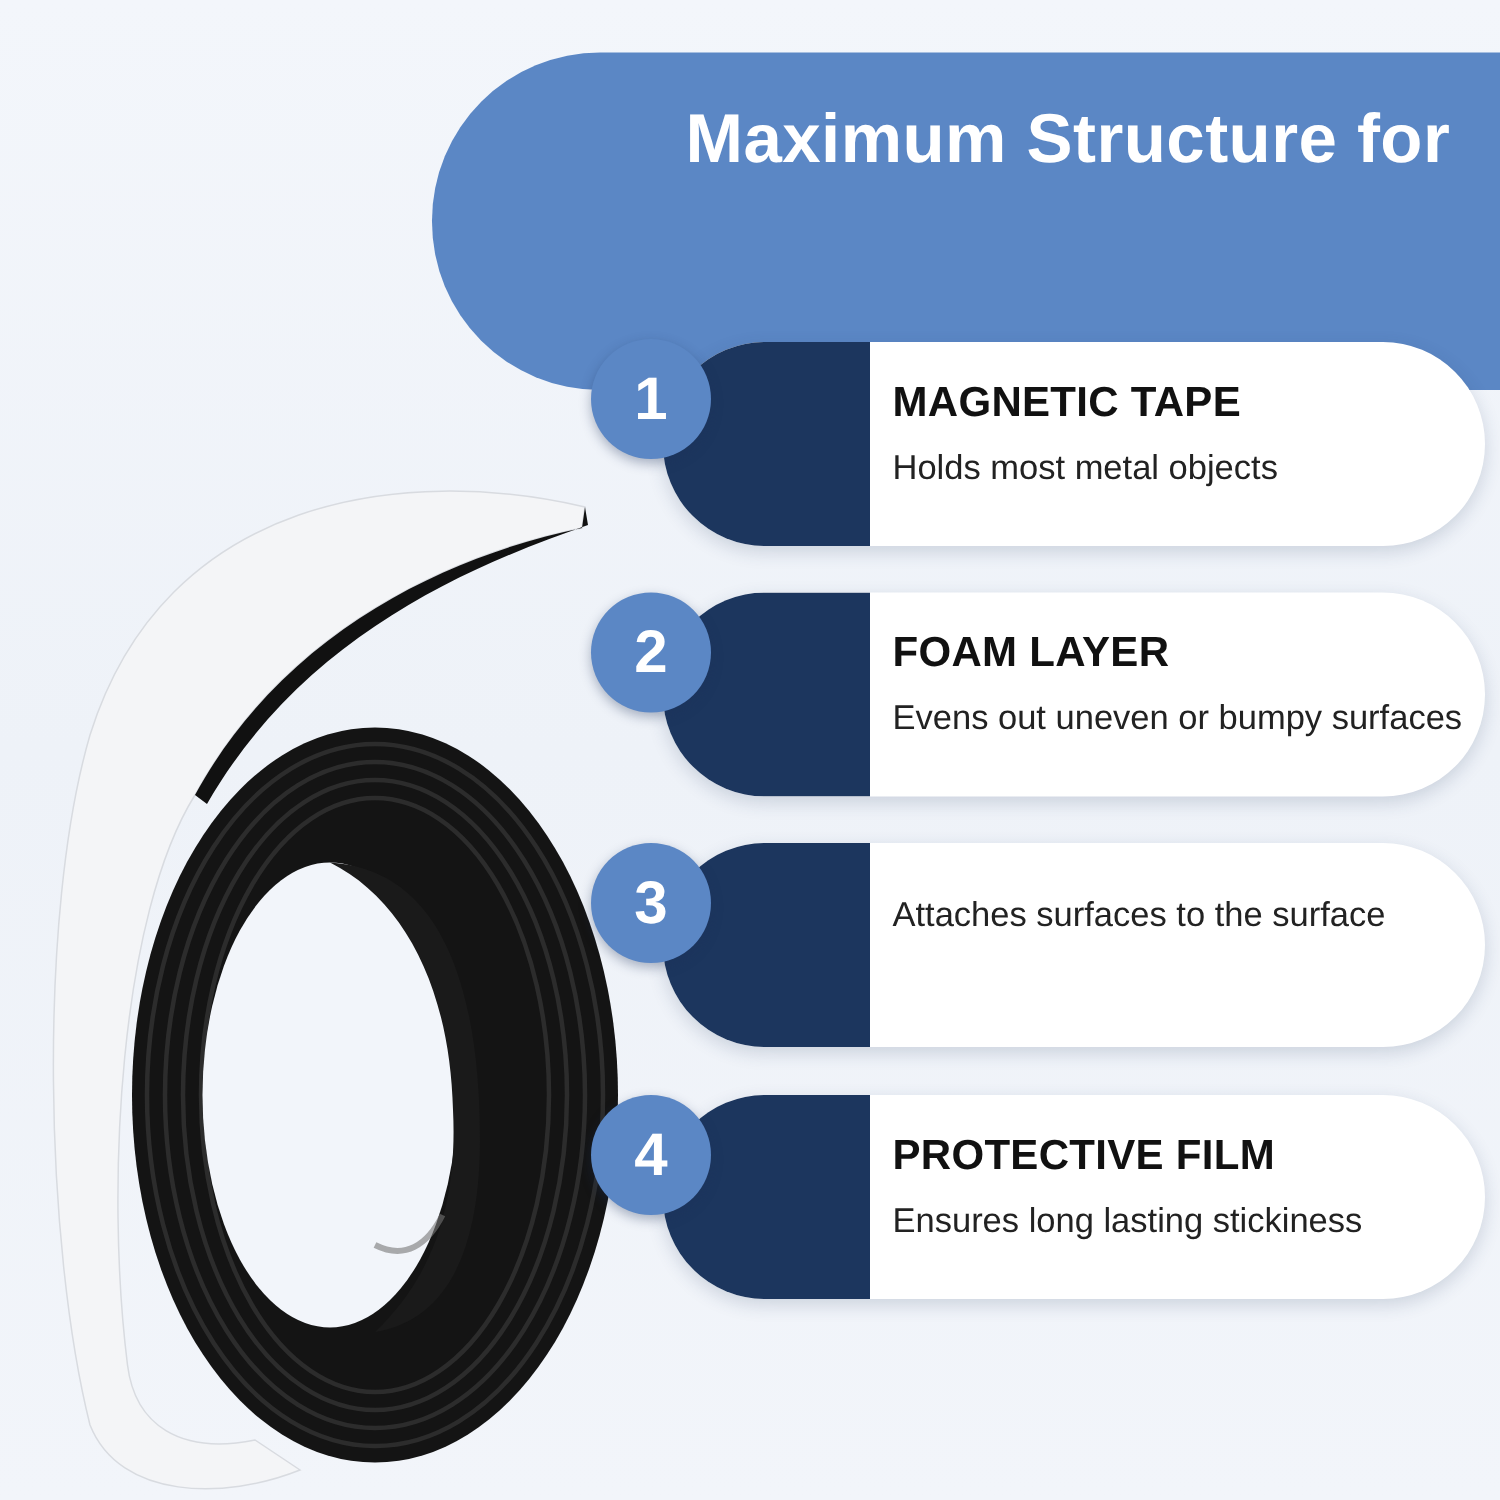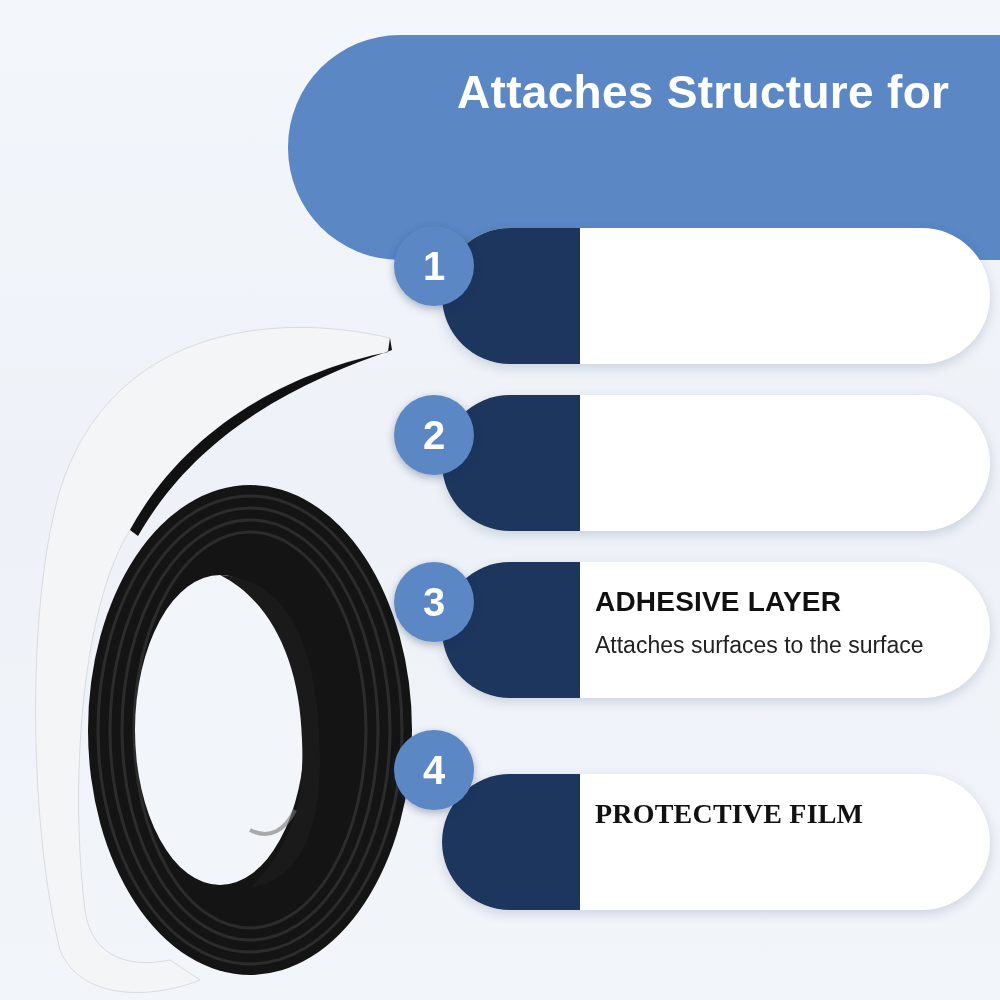--- a/index.html
+++ b/index.html
@@ -37,21 +37,21 @@
     box-shadow: 0 3px 8px rgba(30,50,90,0.35);
     left:394px;
   }
   .tape { position:absolute; left:20px; top:310px; }
 </style>
 </head>
 <body>
 
 <div class="banner"></div>
 <div class="title">
-  <div>Attaches Structure for</div>
+  <div>Maximum Structure for</div>
 </div>
 
 <svg class="tape" width="400" height="690" viewBox="0 0 400 690">
 
   <path d="M370 28 C 250 0, 90 20, 40 180 C 5 300, 10 520, 40 640 C 60 690, 130 690, 180 670 L 150 650 C 100 660, 70 640, 65 600 C 50 480, 60 300, 110 220 C 170 110, 280 60, 368 42 Z" fill="#f4f5f7" stroke="#d8dbe0" stroke-width="1"></path>
   <path d="M370 28 L 368 42 C 280 60, 170 110, 110 220 L 118 226 C 180 118, 285 70, 372 40 Z" fill="#111"></path>
 
   <ellipse cx="230" cy="420" rx="162" ry="245" fill="#141414"></ellipse>
   <ellipse cx="230" cy="420" rx="152" ry="234" fill="none" stroke="#2c2c2c" stroke-width="3"></ellipse>
   <ellipse cx="230" cy="420" rx="140" ry="222" fill="none" stroke="#2c2c2c" stroke-width="3"></ellipse>
@@ -59,36 +59,44 @@
   <ellipse cx="230" cy="420" rx="116" ry="198" fill="none" stroke="#2c2c2c" stroke-width="3"></ellipse>
 
   <ellipse cx="200" cy="420" rx="85" ry="155" fill="#f2f5fa"></ellipse>
 
   <path d="M200 265 C 280 270, 300 360, 300 450 C 300 520, 280 570, 230 578 C 270 540, 285 490, 282 430 C 280 350, 250 290, 200 265 Z" fill="#1a1a1a"></path>
   <path d="M230 520 C 250 530, 265 520, 275 500" stroke="#777" stroke-width="4" fill="none" opacity="0.6"></path>
 </svg>
 
 <div class="card" style="top:228px;">
   <div class="dark"></div>
+  <div class="text">
+    <div class="heading">MAGNETIC TAPE</div>
+    <div class="desc">Holds most metal objects</div>
+  </div>
 </div>
 <div class="num" style="top:226px;">1</div>
 
 <div class="card" style="top:395px;">
   <div class="dark"></div>
+  <div class="text">
+    <div class="heading">FOAM LAYER</div>
+    <div class="desc">Evens out uneven or bumpy surfaces</div>
+  </div>
 </div>
 <div class="num" style="top:395px;">2</div>
 
 <div class="card" style="top:562px;">
   <div class="dark"></div>
   <div class="text">
-    <div class="heading">ADHESIVE LAYER</div>
     <div class="desc">Attaches surfaces to the surface</div>
   </div>
 </div>
 <div class="num" style="top:562px;">3</div>
 
-<div class="card" style="top:774px;font-family:Liberation Serif, serif;">
+<div class="card" style="top:730px;">
   <div class="dark"></div>
   <div class="text">
     <div class="heading">PROTECTIVE FILM</div>
+    <div class="desc">Ensures long lasting stickiness</div>
   </div>
 </div>
 <div class="num" style="top:730px;">4</div>
 
 </body></html>

